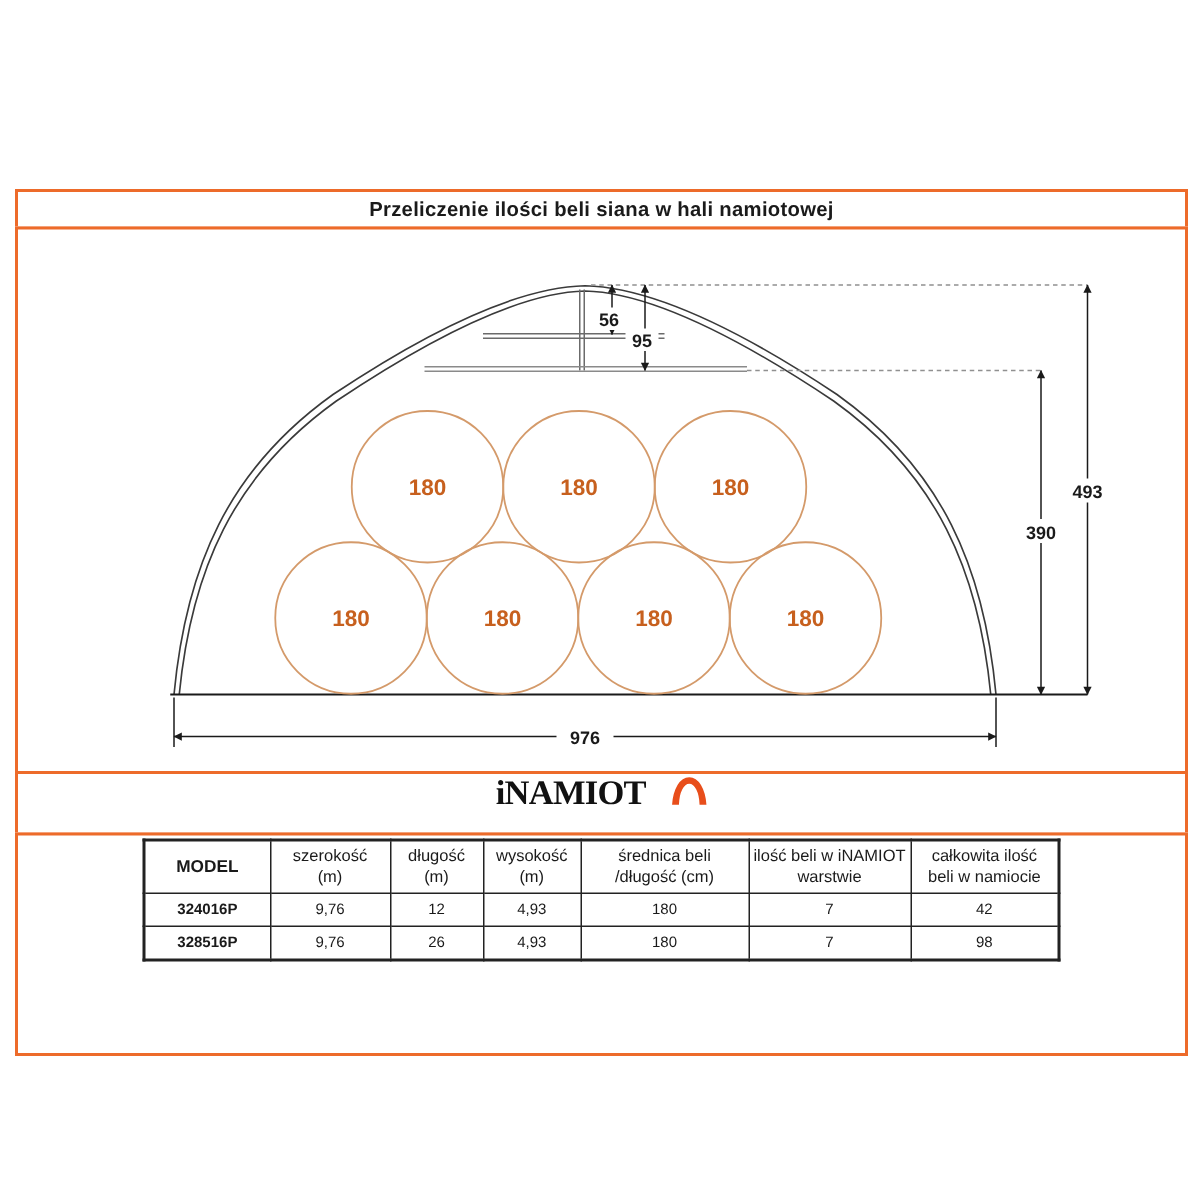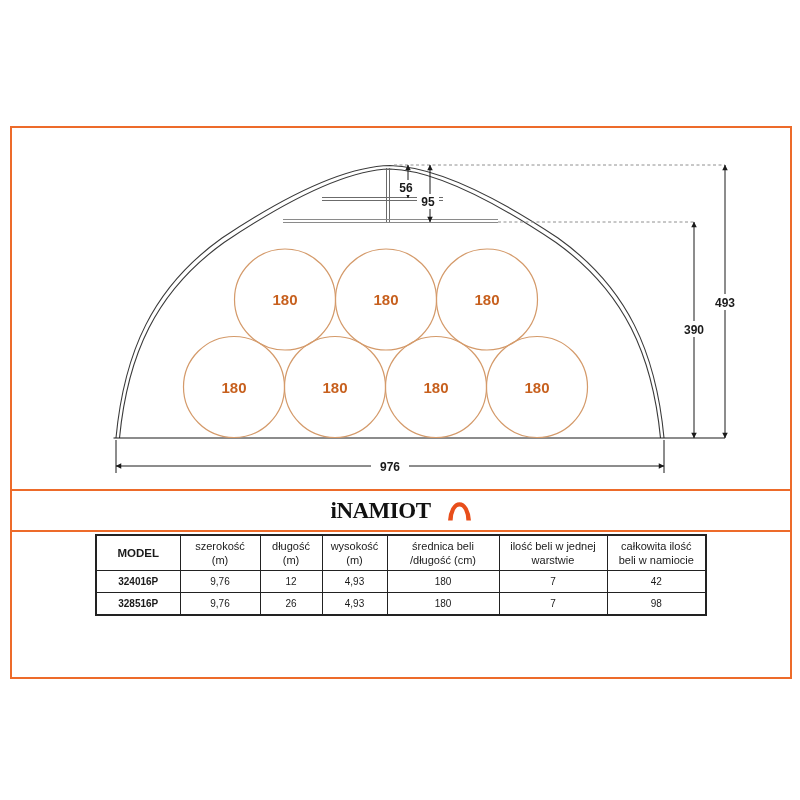--- a/index.html
+++ b/index.html
@@ -5,41 +5,44 @@
   html,body{margin:0;padding:0;background:#ffffff;}
   .page{position:relative;width:800px;height:800px;background:#fff;overflow:hidden;
         font-family:"Liberation Sans",sans-serif;color:#1a1a1a;}
   .sheet{position:absolute;left:10px;top:126px;width:782px;}
   .box{box-sizing:border-box;width:782px;border:2px solid #ED6B2A;background:#fff;}
   .box + .box{margin-top:-2px;}
   .title-box{height:27px;display:flex;align-items:center;justify-content:center;}
   .title-box h1{margin:0;font-size:13.5px;font-weight:bold;letter-spacing:.2px;}
   .diagram-box{height:365px;}
   .diagram-box svg{display:block;}
-  .logo-box{height:43px;display:flex;align-items:center;justify-content:center;gap:16px;}
+  .logo-box{height:43px;display:flex;justify-content:center;gap:16px;}
   .logo-text{font-family:"Liberation Serif",serif;font-weight:bold;font-size:23px;
              letter-spacing:-0.5px;color:#111;}
   .table-box{height:149px;}
   table.spec{border-collapse:collapse;margin:2px auto 0 auto;table-layout:fixed;width:610px;
              border:2px solid #222;}
   table.spec th,table.spec td{border:1px solid #222;text-align:center;vertical-align:middle;
              padding:0 2px;overflow:hidden;white-space:nowrap;}
   table.spec thead th{height:34px;font-size:11px;font-weight:normal;line-height:1.3;}
   table.spec thead th.model-h{font-size:11.5px;font-weight:bold;}
   table.spec tbody td{height:21px;font-size:10px;}
   table.spec tbody td.model-c{font-weight:bold;}
   .dim-text{font-size:12px;font-weight:bold;fill:#1a1a1a;}
   .bale-text{font-size:15px;font-weight:bold;fill:#C7601E;}
 </style>
 </head>
 <body>
 
 <div class="page">
   <div class="sheet">
 
+    <div class="box title-box">
+      <h1>Przeliczenie ilości beli siana w hali namiotowej</h1>
+    </div>
 
     <div class="box diagram-box">
       <svg width="778" height="361" viewBox="0 0 778 361" xmlns="http://www.w3.org/2000/svg">
         <defs>
           <marker id="arr" viewBox="0 0 10 10" refX="9.5" refY="5" markerWidth="8" markerHeight="5.5" orient="auto-start-reverse">
             <path d="M0,0 L10,5 L0,10 z" fill="#1a1a1a"></path>
           </marker>
         </defs>
 
         <g fill="none" stroke="#3a3a3a" stroke-width="1.1">
@@ -138,21 +141,21 @@
             <th>
               <span>długość</span><br>
               <span>(m)</span></th>
             <th>
               <span>wysokość</span><br>
               <span>(m)</span></th>
             <th>
               <span>średnica beli</span><br>
               <span>/długość (cm)</span></th>
             <th>
-              <span>ilość beli w jednej</span><br>
+              <span>ilość beli w iNAMIOT</span><br>
               <span>warstwie</span></th>
             <th>
               <span>całkowita ilość</span><br>
               <span>beli w namiocie</span></th>
           </tr>
         </thead>
         <tbody>
           <tr>
             <td class="model-c">324016P</td>
             <td>9,76</td>

